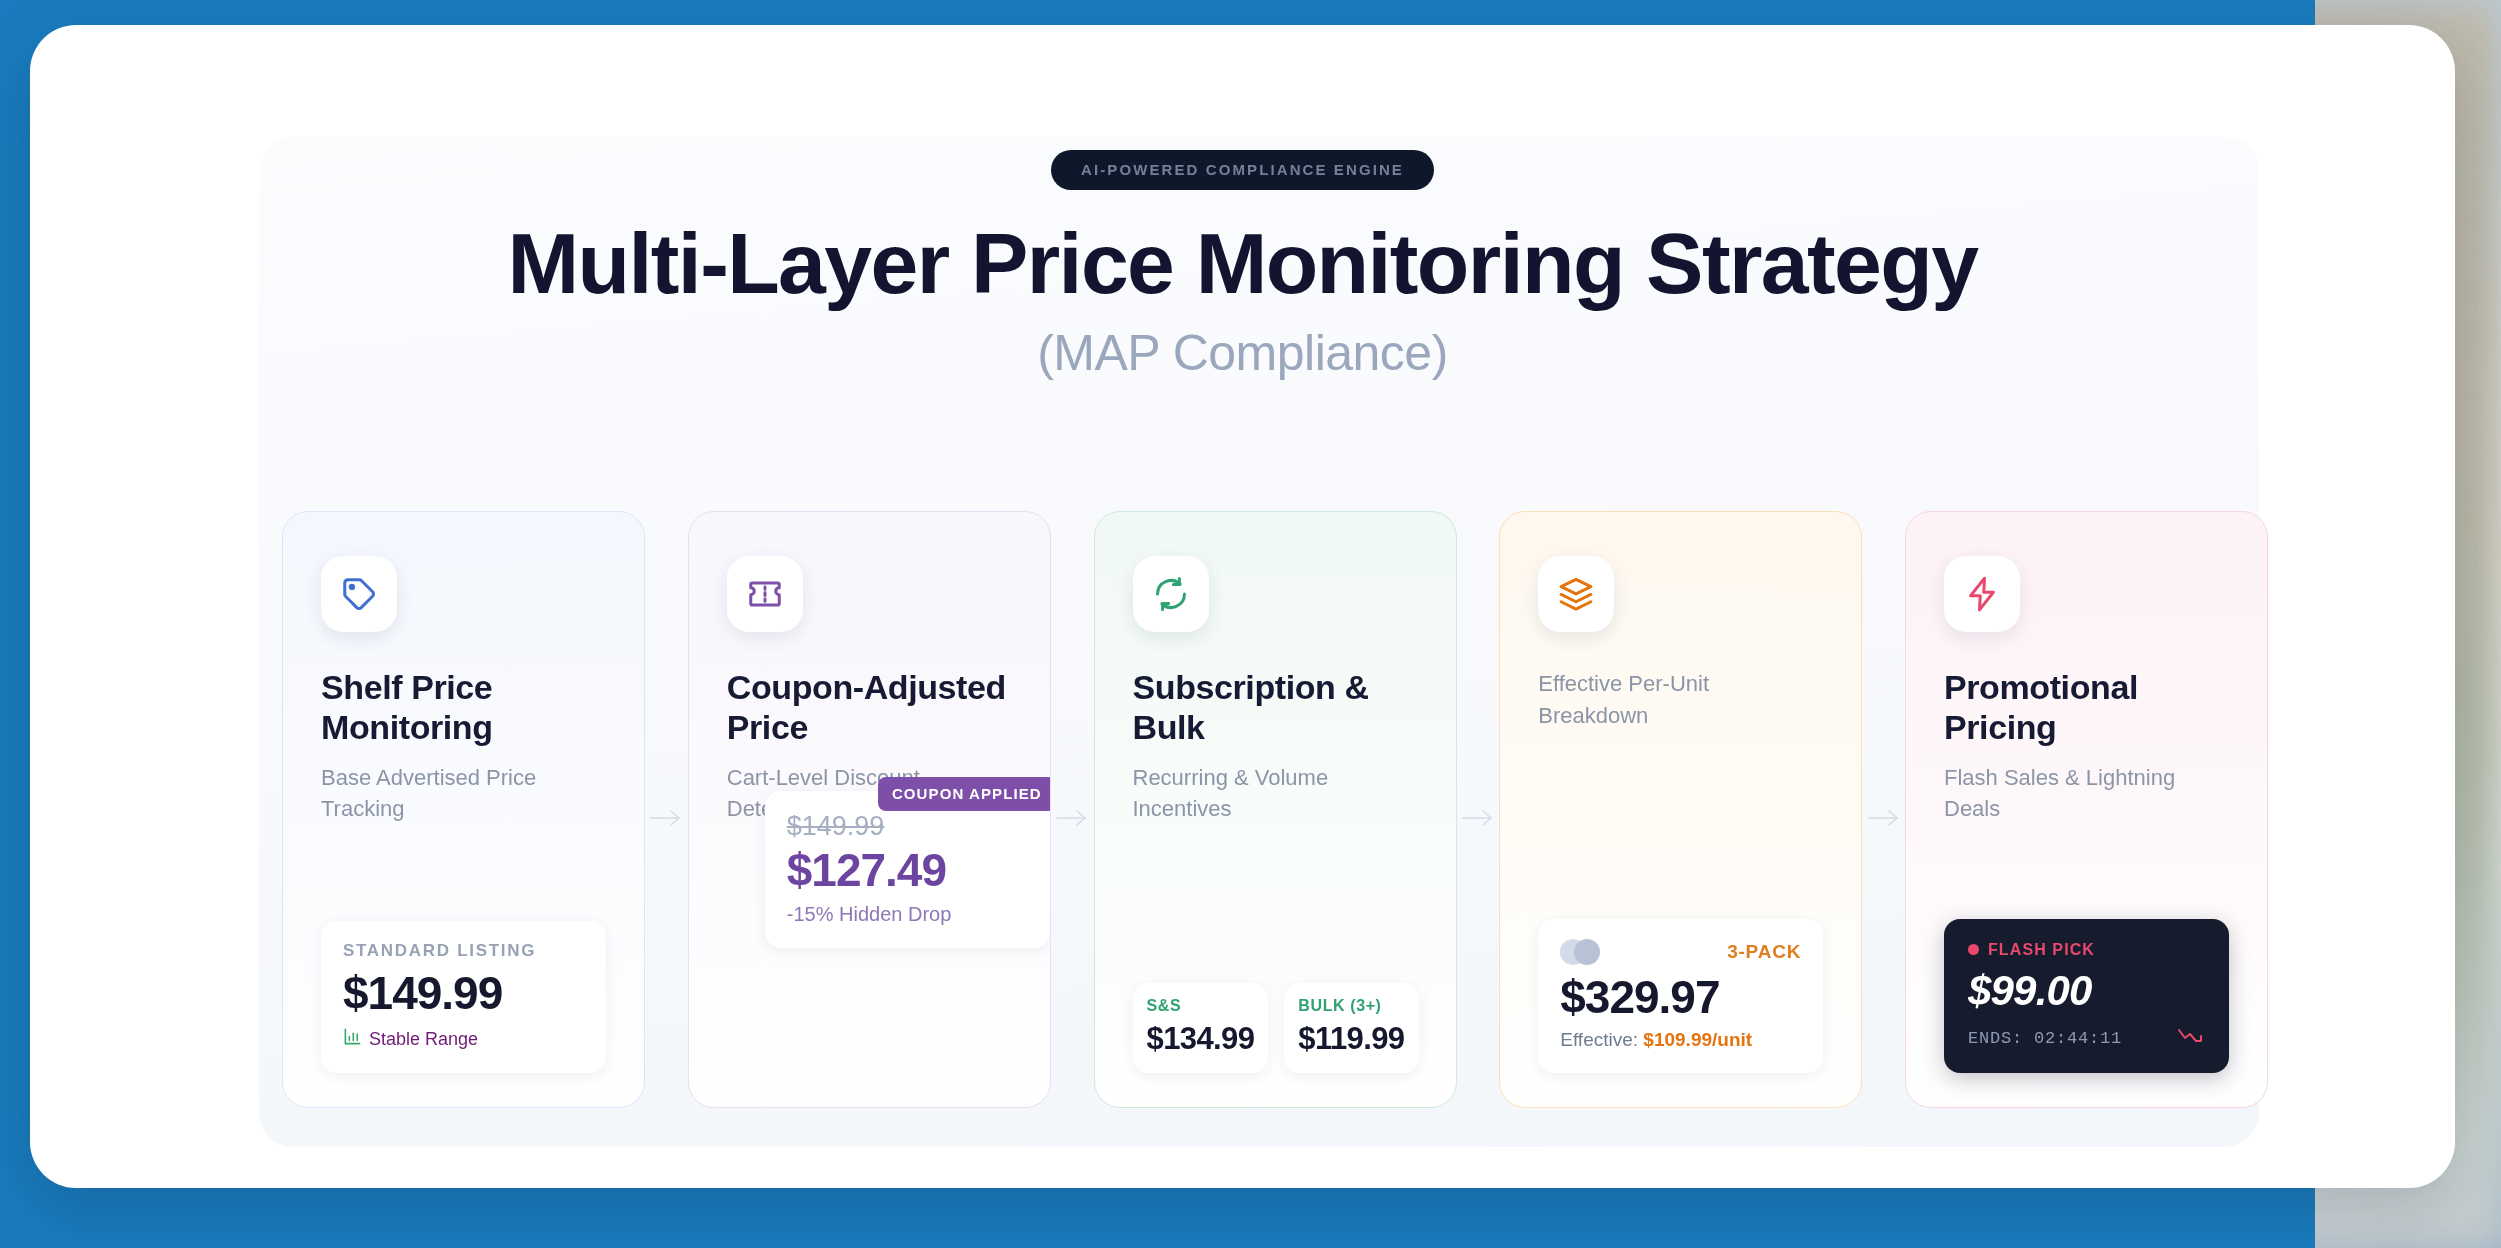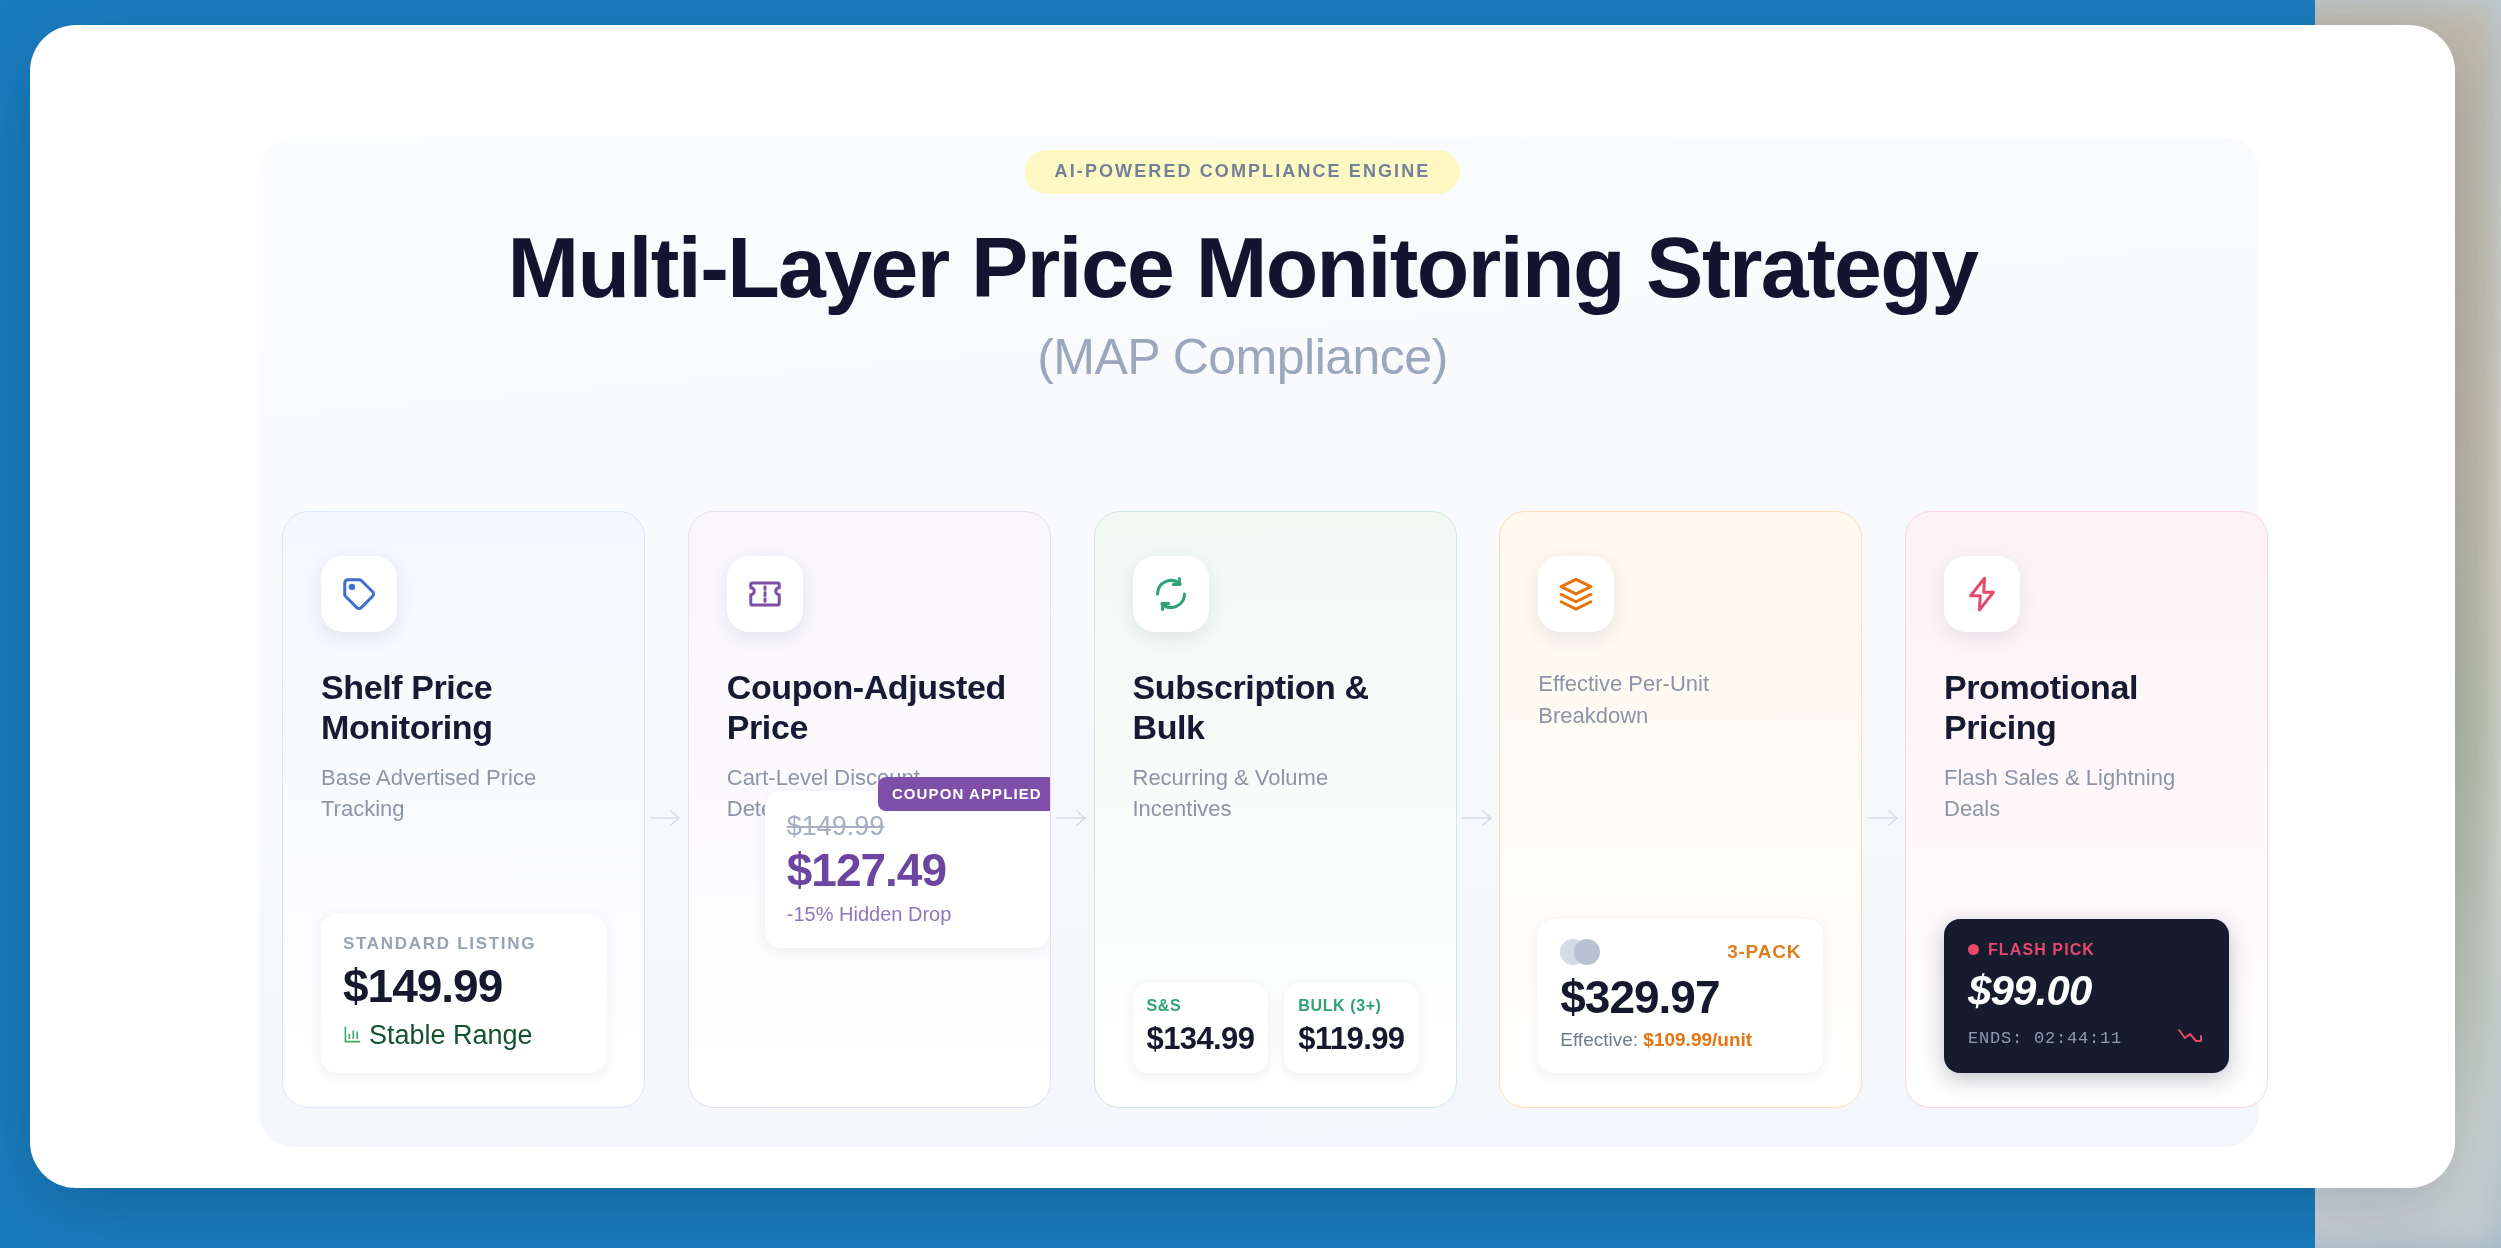--- a/index.html
+++ b/index.html
@@ -67,23 +67,23 @@
   }
 
   
   #header { position: absolute; left: 0; top: 0; width: 100%; text-align: center; }
 
   #eyebrow-badge {
     display: inline-block;
     margin-top: 125px;
     padding: 11px 30px 12px;
     border-radius: 999px;
-    background: #fef9c3;
+    background: #0f172a;
     color: #72809a;
-    font-size: 18px;
+    font-size: 15px;
     font-weight: bold;
     letter-spacing: 2.1px;
   }
 
   #page-title {
     margin-top: 30px;
     font-size: 86px;
     line-height: 1.02;
     font-weight: bold;
     letter-spacing: -1.6px;
@@ -192,22 +192,22 @@
   .big-price {
     font-size: 46px;
     font-weight: bold;
     color: #16192e;
     letter-spacing: -1px;
     line-height: 1.05;
   }
 
   .trend-line {
     margin-top: 10px;
-    font-size: 27px;
-    color: #14532d;
+    font-size: 18px;
+    color: #701a75;
     display: flex;
     align-items: center;
     gap: 7px;
   }
 
   
   .coupon-wrap { position: relative; }
   .coupon-ribbon {
     position: absolute;
     top: -14px;

